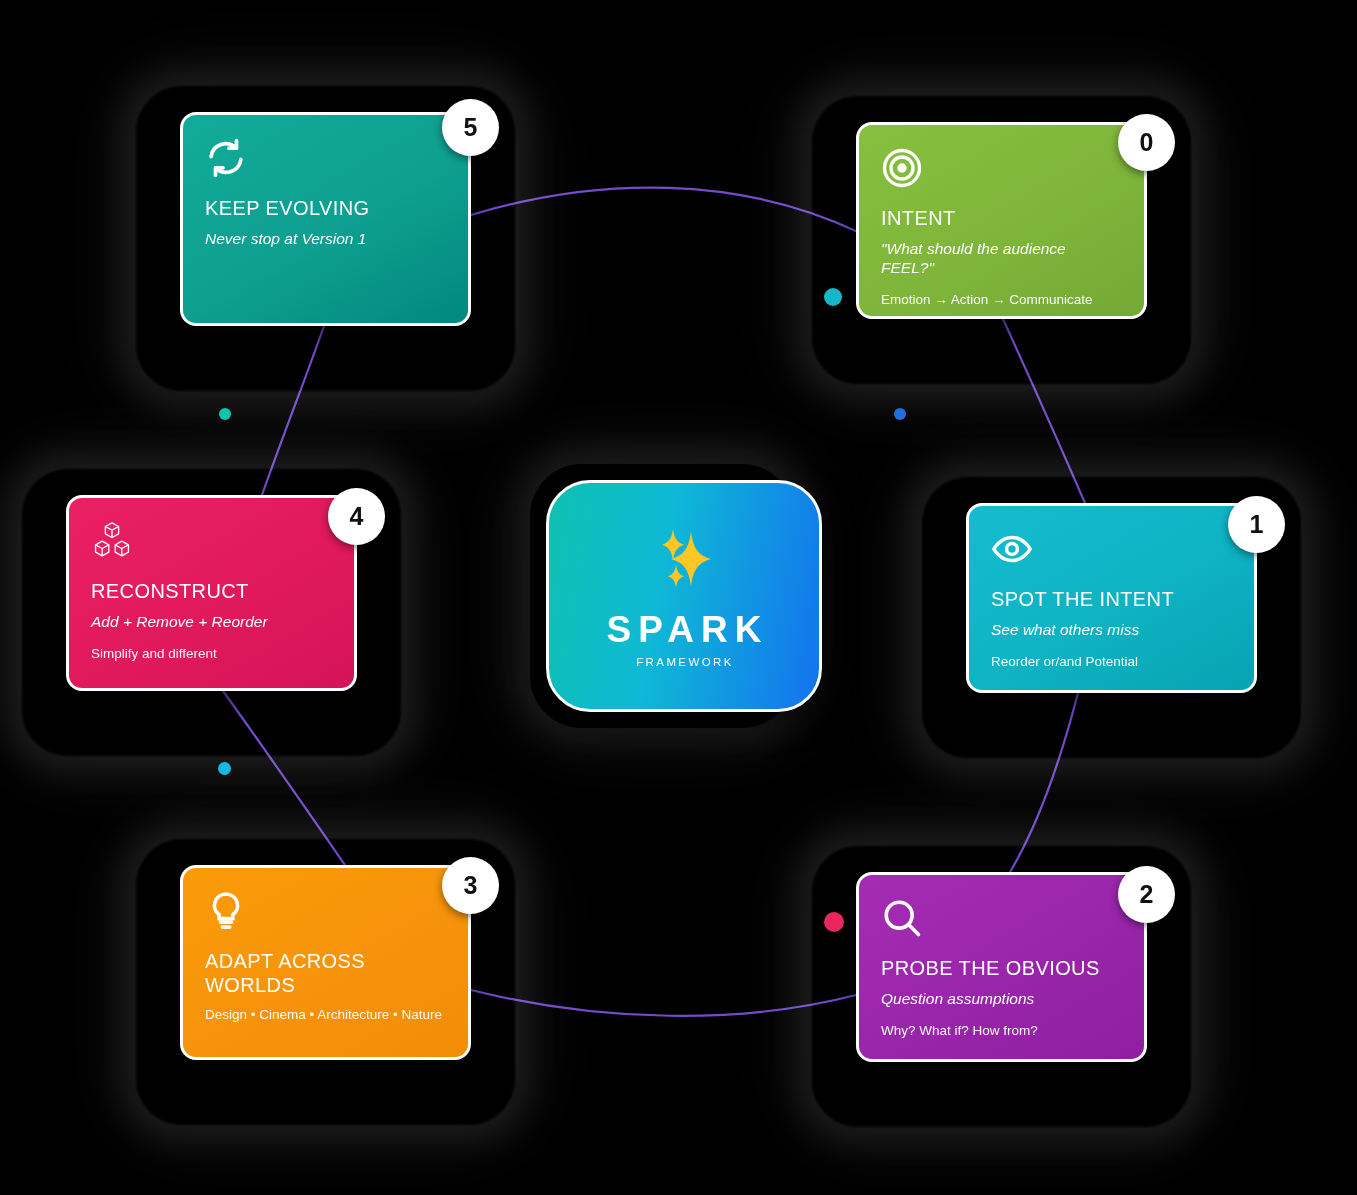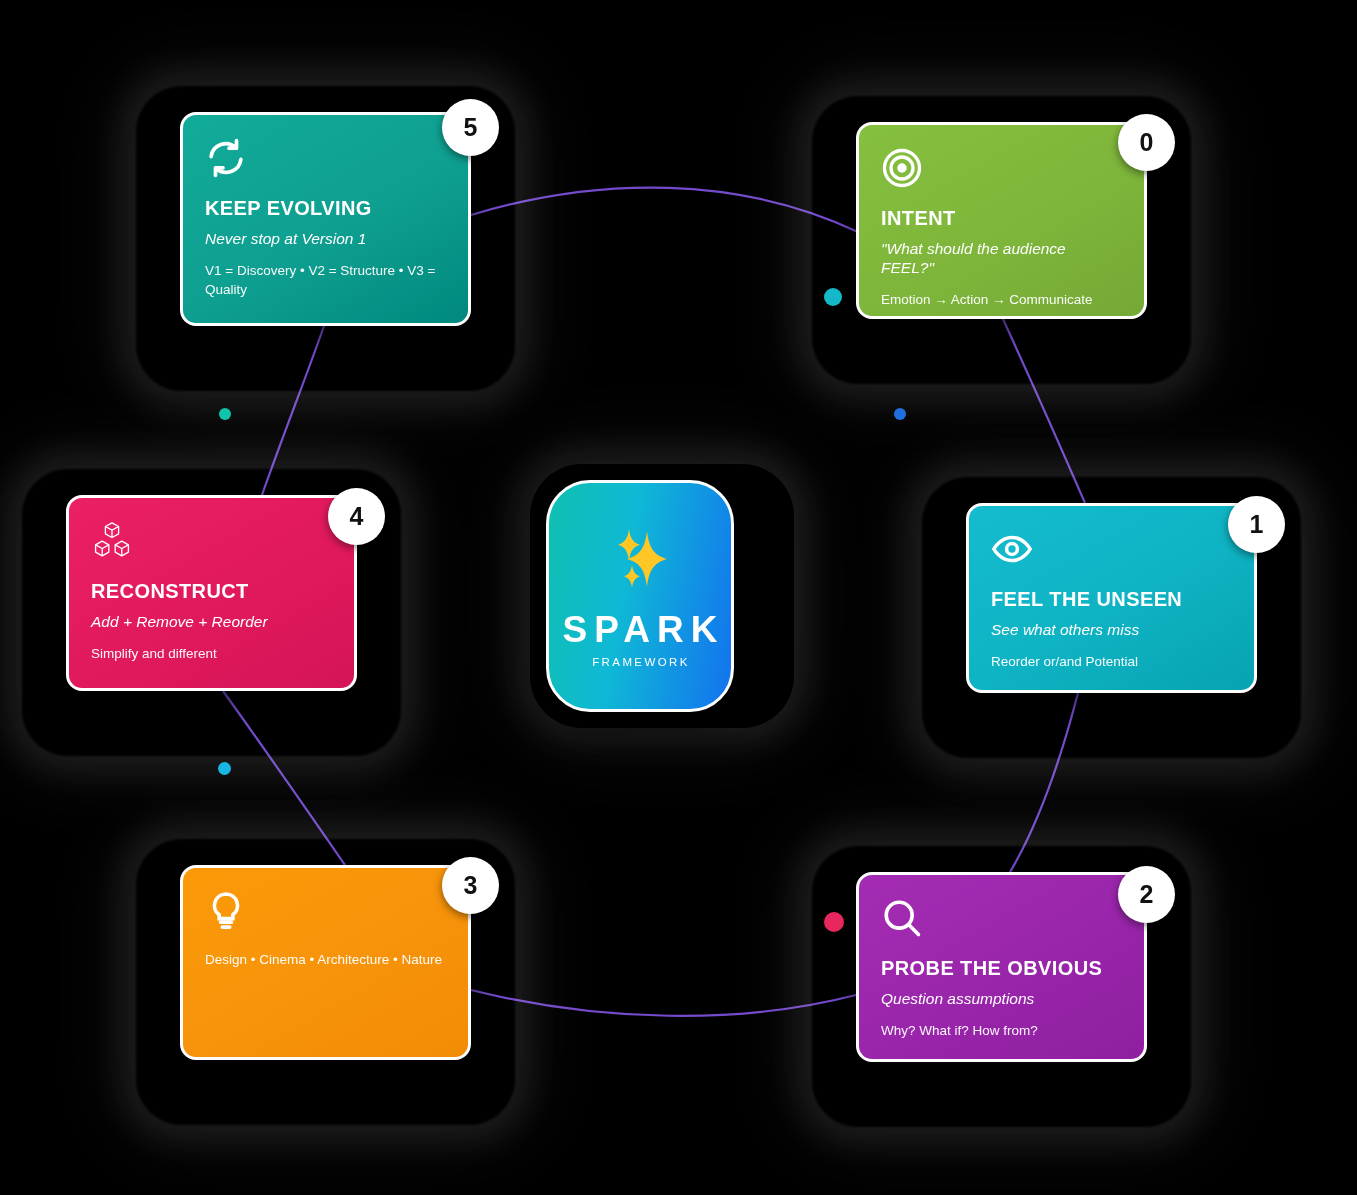--- a/index.html
+++ b/index.html
@@ -44,21 +44,21 @@
     color: #ffffff;
     overflow: visible;
     box-shadow: 0 10px 26px rgba(0,0,0,0.55);
   }
   .card .icon {
     display: block;
     margin-bottom: 14px;
   }
   .card .c-title {
     font-size: 20px;
-    font-weight: bold;
+    font-weight: normal;
     letter-spacing: 0.4px;
     line-height: 1.18;
     margin-bottom: 8px;
     color: #ffffff;
   }
   .card .c-sub {
     font-size: 15.5px;
     font-style: italic;
     line-height: 1.25;
     margin-bottom: 13px;
@@ -107,21 +107,21 @@
   #card-3 .badge { right: -31px; top: -11px; }
 
   #card-4 { left: 66px;  top: 495px;  width: 291px; height: 196px;
             background: linear-gradient(150deg,#ec2064 0%,#e11a5d 50%,#d41457 100%); }
   #card-4 .badge { right: -31px; top: -10px; }
 
   
   #hub {
     position: absolute;
     left: 546px; top: 480px;
-    width: 188px; height: 232px;
+    width: 276px; height: 232px;
     border-radius: 44px;
     border: 3px solid #ffffff;
     background: linear-gradient(100deg,#0fc0b0 0%,#0fb8d6 42%,#1372ef 100%);
     display: flex;
     flex-direction: column;
     align-items: center;
     justify-content: center;
     box-shadow: 0 10px 30px rgba(0,0,0,0.6);
   }
   #hub .hub-spark { margin-bottom: 6px; }
@@ -182,21 +182,20 @@
     <span class="icon">
       <svg width="42" height="42" viewBox="0 0 24 24" fill="none" stroke="#ffffff" stroke-width="2.1" stroke-linecap="round" stroke-linejoin="round">
         <path d="M3.5 11.2a8.5 8.5 0 0 1 14.2-5.1"></path>
         <polyline points="18 2.1 18 6.4 13.7 6.4"></polyline>
         <path d="M20.5 12.8a8.5 8.5 0 0 1-14.2 5.1"></path>
         <polyline points="6 21.9 6 17.6 10.3 17.6"></polyline>
       </svg>
     </span>
     <div class="c-title">KEEP EVOLVING</div>
     <div class="c-sub">Never stop at Version 1</div>
-    <div class="c-detail">V1 = Discovery • V2 = Structure • V3 = Quality</div>
     <div class="badge">5</div>
   </div>
 
   <div class="card" id="card-0">
     <span class="icon">
       <svg width="42" height="42" viewBox="0 0 24 24" fill="none" stroke="#ffffff" stroke-width="1.9">
         <circle cx="12" cy="12" r="10"></circle>
         <circle cx="12" cy="12" r="6.3"></circle>
         <circle cx="12" cy="12" r="2.7" fill="#ffffff" stroke="none"></circle>
       </svg>
@@ -207,21 +206,21 @@
     <div class="badge">0</div>
   </div>
 
   <div class="card" id="card-1">
     <span class="icon">
       <svg width="42" height="42" viewBox="0 0 24 24" fill="none" stroke="#ffffff" stroke-width="2" stroke-linecap="round" stroke-linejoin="round">
         <path d="M1.6 12S5.2 5.4 12 5.4 22.4 12 22.4 12 18.8 18.6 12 18.6 1.6 12 1.6 12z"></path>
         <circle cx="12" cy="12" r="3.1"></circle>
       </svg>
     </span>
-    <div class="c-title">FEEL THE UNSEEN</div>
+    <div class="c-title">SPOT THE INTENT</div>
     <div class="c-sub">See what others miss</div>
     <div class="c-detail">Reorder or/and Potential</div>
     <div class="badge">1</div>
   </div>
 
   <div class="card" id="card-2">
     <span class="icon">
       <svg width="42" height="42" viewBox="0 0 24 24" fill="none" stroke="#ffffff" stroke-width="2.1" stroke-linecap="round">
         <circle cx="10.4" cy="10.4" r="7.4"></circle>
         <line x1="15.9" y1="15.9" x2="21.4" y2="21.4"></line>
@@ -234,20 +233,21 @@
   </div>
 
   <div class="card" id="card-3">
     <span class="icon">
       <svg width="42" height="42" viewBox="0 0 24 24" fill="none" stroke="#ffffff" stroke-width="2.1" stroke-linecap="round">
         <path d="M12 2.3a6.6 6.6 0 0 0-3.9 11.9v2.2h7.8v-2.2A6.6 6.6 0 0 0 12 2.3z"></path>
         <line x1="9" y1="18.4" x2="15" y2="18.4"></line>
         <line x1="9.9" y1="21.2" x2="14.1" y2="21.2"></line>
       </svg>
     </span>
+    <div class="c-title">ADAPT ACROSS WORLDS</div>
     <div class="c-detail">Design • Cinema • Architecture • Nature</div>
     <div class="badge">3</div>
   </div>
 
   <div class="card" id="card-4">
     <span class="icon">
       <svg width="42" height="42" viewBox="0 0 24 24" fill="none" stroke="#ffffff" stroke-width="1.8" stroke-linejoin="round">
         <g transform="translate(12 1.6) scale(0.42)">
           <path d="M0 0 L9 5 L9 15 L0 20 L-9 15 L-9 5 Z"></path>
           <path d="M-9 5 L0 10 L9 5 M0 10 L0 20"></path>

